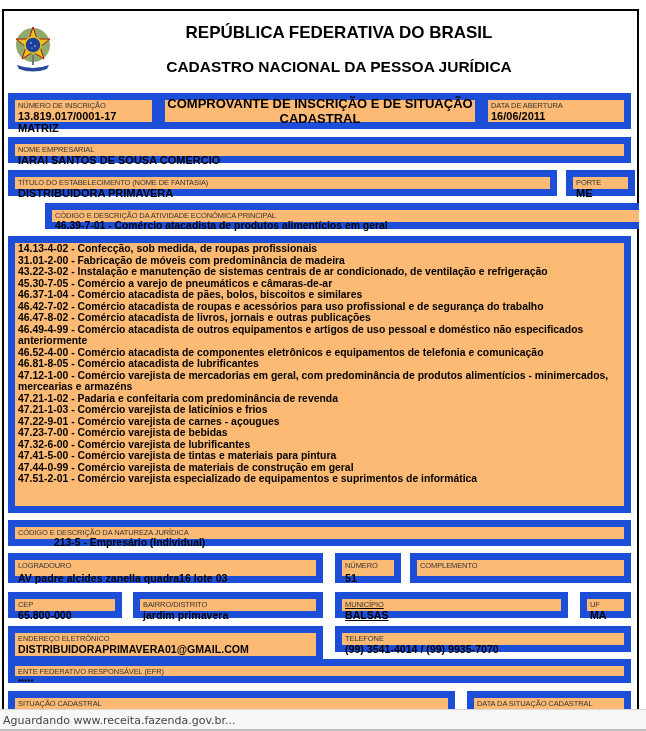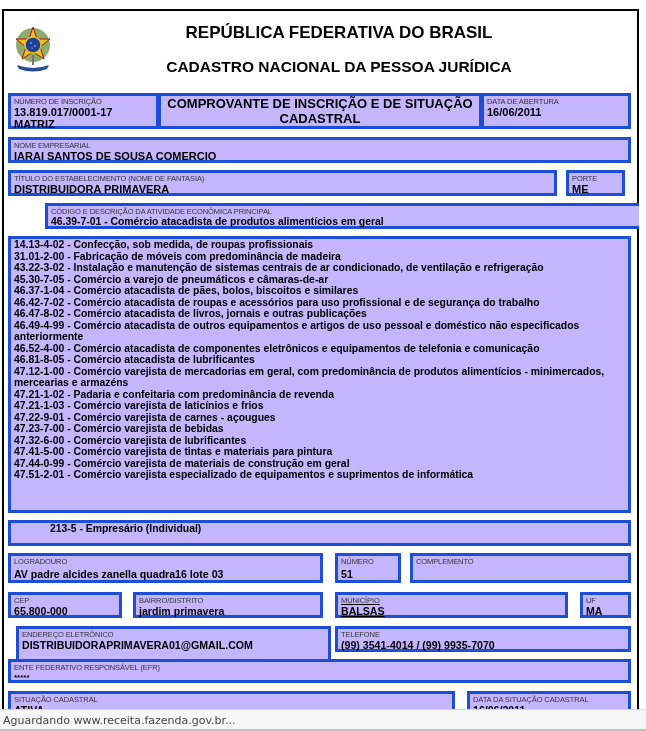--- a/index.html
+++ b/index.html
@@ -15,21 +15,21 @@
     border:2px solid #000; border-bottom:none; box-sizing:border-box; background:#fff;
   }
   .rightshade { position:absolute; left:639px; top:9px; width:7px; height:722px; background:#fff; }
 
   .emblem { position:absolute; left:13px; top:25px; width:40px; height:48px; }
   .h1 { position:absolute; left:0; width:640px; text-align:center; font-weight:bold; }
   .h1.t1 { top:23px; font-size:17px; padding-left:38px; box-sizing:border-box; }
   .h1.t2 { top:58px; font-size:15.5px; padding-left:38px; box-sizing:border-box; }
 
   .box {
-    position:absolute; border:3px solid #1d4ed8; box-sizing:border-box; background:#c4b5fd;
+    position:absolute; border:7px solid #1d4ed8; box-sizing:border-box; background:#fdba74;
   }
   .lbl {
     display:block; font-size:7.5px; color:#333; padding:1px 0 0 3px; line-height:9px;
     text-transform:uppercase; letter-spacing:-0.1px;
   }
   .val {
     display:block; font-size:11px; font-weight:bold; padding:0 0 0 3px; line-height:12px;
   }
   .val.small { font-size:8px; }
   .title-box {
@@ -85,21 +85,21 @@
 
 <div class="box" style="left:8px; top:137px; width:623px; height:26px;">
   <span class="lbl">NOME EMPRESARIAL</span>
   <span class="val">IARAI SANTOS DE SOUSA COMERCIO</span>
 </div>
 
 <div class="box" style="left:8px; top:170px; width:549px; height:26px;">
   <span class="lbl">TÍTULO DO ESTABELECIMENTO (NOME DE FANTASIA)</span>
   <span class="val">DISTRIBUIDORA PRIMAVERA</span>
 </div>
-<div class="box" style="left:566px; top:170px; width:59px; height:26px;">
+<div class="box" style="left:566px; top:170px; width:69px; height:26px;">
   <span class="lbl">PORTE</span>
   <span class="val">ME</span>
 </div>
 
 <div class="box" style="left:16px; top:203px; width:623px; height:26px;margin-left:29px;">
   <span class="lbl">CÓDIGO E DESCRIÇÃO DA ATIVIDADE ECONÔMICA PRINCIPAL</span>
   <span class="val" style="font-size:10.4px;">46.39-7-01 - Comércio atacadista de produtos alimentícios em geral</span>
 </div>
 
 <div class="box" style="left:8px; top:236px; width:623px; height:277px;">
@@ -120,20 +120,21 @@
       <li>47.22-9-01 - Comércio varejista de carnes - açougues</li>
       <li>47.23-7-00 - Comércio varejista de bebidas</li>
       <li>47.32-6-00 - Comércio varejista de lubrificantes</li>
       <li>47.41-5-00 - Comércio varejista de tintas e materiais para pintura</li>
       <li>47.44-0-99 - Comércio varejista de materiais de construção em geral</li>
       <li>47.51-2-01 - Comércio varejista especializado de equipamentos e suprimentos de informática</li>
     </ul>
 </div>
 
 <div class="box" style="left:8px; top:520px; width:623px; height:26px;">
+  <span class="lbl">CÓDIGO E DESCRIÇÃO DA NATUREZA JURÍDICA</span>
   <span class="val" style="font-size:10.4px;margin-left:36px;">213-5 - Empresário (Individual)</span>
 </div>
 
 <div class="box" style="left:8px; top:553px; width:315px; height:30px;">
   <span class="lbl">LOGRADOURO</span>
   <span class="val" style="font-size:10.6px; padding-top:2px;">AV padre alcides zanella quadra16 lote 03</span>
 </div>
 <div class="box" style="left:335px; top:553px; width:66px; height:30px;">
   <span class="lbl">NÚMERO</span>
   <span class="val" style="font-size:10.6px; padding-top:2px;">51</span>
@@ -153,21 +154,21 @@
 </div>
 <div class="box" style="left:335px; top:592px; width:233px; height:26px;text-decoration:underline;">
   <span class="lbl">MUNICÍPIO</span>
   <span class="val" style="font-size:10.6px;">BALSAS</span>
 </div>
 <div class="box" style="left:580px; top:592px; width:51px; height:26px;">
   <span class="lbl">UF</span>
   <span class="val" style="font-size:10.6px;">MA</span>
 </div>
 
-<div class="box" style="left:16px; top:626px; width:315px; height:37px;">
+<div class="box" style="left:8px; top:626px; width:315px; height:37px;">
   <span class="lbl">ENDEREÇO ELETRÔNICO</span>
   <span class="val" style="font-size:10.6px;">DISTRIBUIDORAPRIMAVERA01@GMAIL.COM</span>
 </div>
 <div class="box" style="left:335px; top:626px; width:296px; height:26px;">
   <span class="lbl">TELEFONE</span>
   <span class="val" style="font-size:10.6px;">(99) 3541-4014 / (99) 9935-7070</span>
 </div>
 
 <div class="box" style="left:8px; top:659px; width:623px; height:24px;">
   <span class="lbl">ENTE FEDERATIVO RESPONSÁVEL (EFR)</span>

